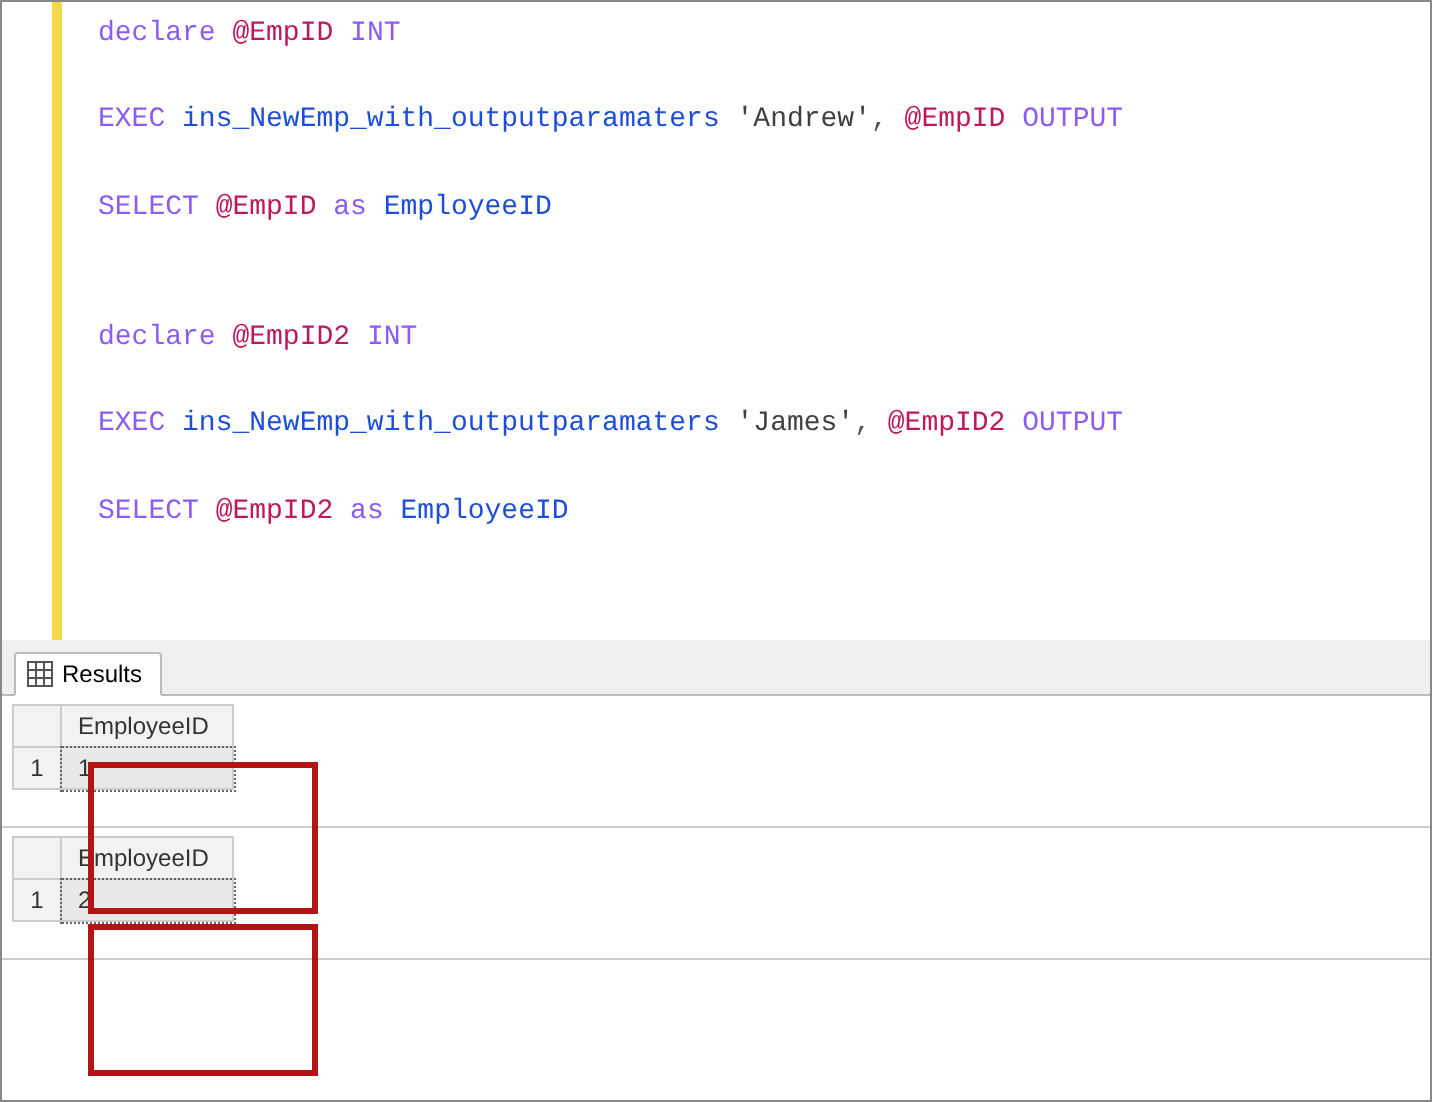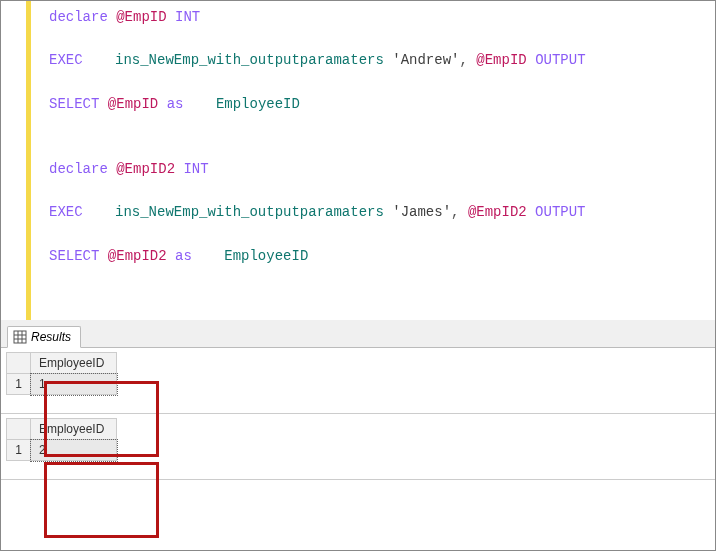--- a/index.html
+++ b/index.html
@@ -25,21 +25,21 @@
       flex-shrink: 0;
     }
     .code-content {
       padding: 6px 0 6px 18px;
       line-height: 1.55;
       white-space: pre;
       font-family: Consolas, 'Courier New', monospace;
     }
     .kw-blue   { color: #8b5cf6; }
     .kw-grey   { color: #555; }
-    .txt-black { color: #0f766e; margin-left: 24px; }
+    .txt-black { color: #1d4ed8; }
     .txt-red   { color: #404040; }
     .var-teal  { color: #be185d; }
     .zoom-bar {
       display: flex;
       align-items: center;
       background: #f6f6f6;
       border-top: 1px solid #ccc;
       border-bottom: 1px solid #ccc;
       height: 22px;
       font-family: 'Segoe UI', Tahoma, sans-serif;
@@ -84,21 +84,20 @@
       display: flex;
       align-items: center;
       gap: 4px;
       padding: 3px 9px 3px 5px;
       background: #f2f2f2;
       border: 1px solid #bbb;
       border-bottom: none;
       border-top-left-radius: 2px;
       border-top-right-radius: 2px;
       cursor: pointer;
-      font-style: italic;
     }
     .tab.active {
       background: #fff;
       border-bottom: 1px solid #fff;
       position: relative;
       top: 1px;
     }
     .tab-icon {
       width: 14px;
       height: 14px;

